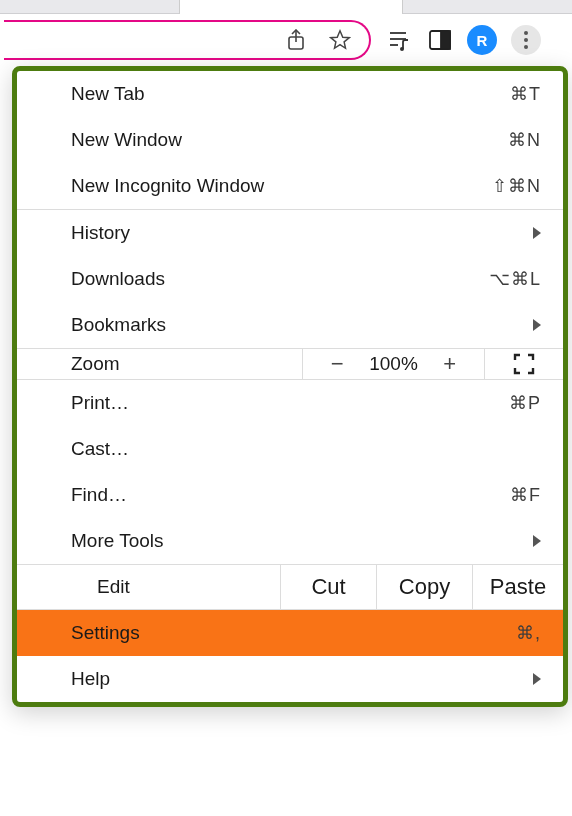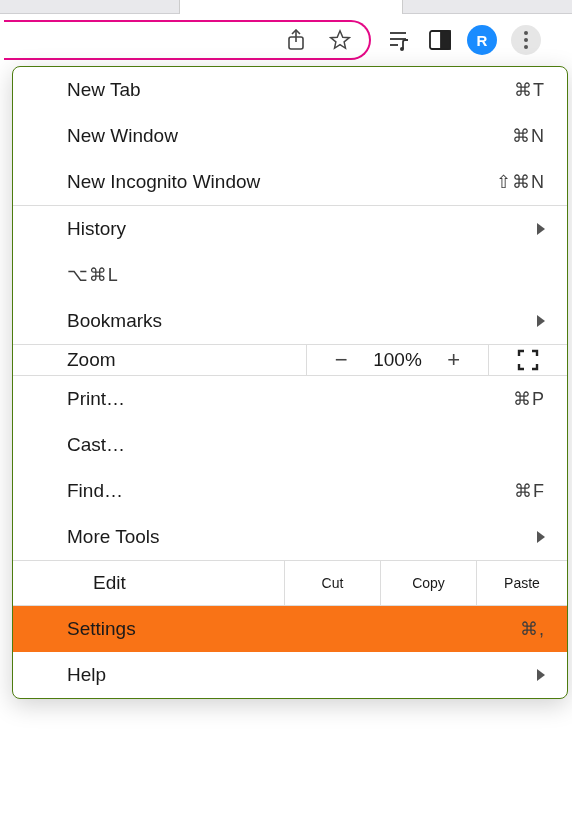--- a/index.html
+++ b/index.html
@@ -109,21 +109,21 @@
     width: 4px; height: 4px; border-radius: 50%; background: #555;
   }
 
   
   .dropdown {
     position: absolute;
     top: 66px;
     left: 12px;
     right: 4px;
     background: #fff;
-    border: 1px solid #4d7c0f;
+    border: 5px solid #4d7c0f;
     border-radius: 8px;
     box-shadow: 0 6px 24px rgba(0,0,0,.18);
     overflow: hidden;
     font-size: 19px;
     color: #1a1a1a;
   }
   .menu-item {
     display: flex;
     align-items: center;
     justify-content: space-between;
@@ -199,21 +199,21 @@
     align-items: center;
     padding-left: 54px;
     border-right: 1px solid #dcdcdc;
     margin-left: 26px;
   }
   .edit-btn {
     display: flex;
     align-items: center;
     justify-content: center;
     border-right: 1px solid #dcdcdc;
-    font-size: 14px;
+    font-size: 22px;
   }
   .edit-btn:last-child { border-right: none; }
   .edit-cut   { width: 96px; }
   .edit-copy  { width: 96px; }
   .edit-paste { width: 90px; }
 
   svg { display: block; }
 </style>
 </head>
 <body>
@@ -283,20 +283,21 @@
     <span class="shortcut">⇧⌘N</span>
   </div>
 
   <div class="menu-separator"></div>
 
   <div class="menu-item">
     <span>History</span>
     <span class="submenu-triangle"></span>
   </div>
   <div class="menu-item">
+    <span>Downloads</span>
     <span class="shortcut">⌥⌘L</span>
   </div>
   <div class="menu-item">
     <span>Bookmarks</span>
     <span class="submenu-triangle"></span>
   </div>
 
   <div class="zoom-row">
     <div class="zoom-label-cell">
       <span>Zoom</span>

